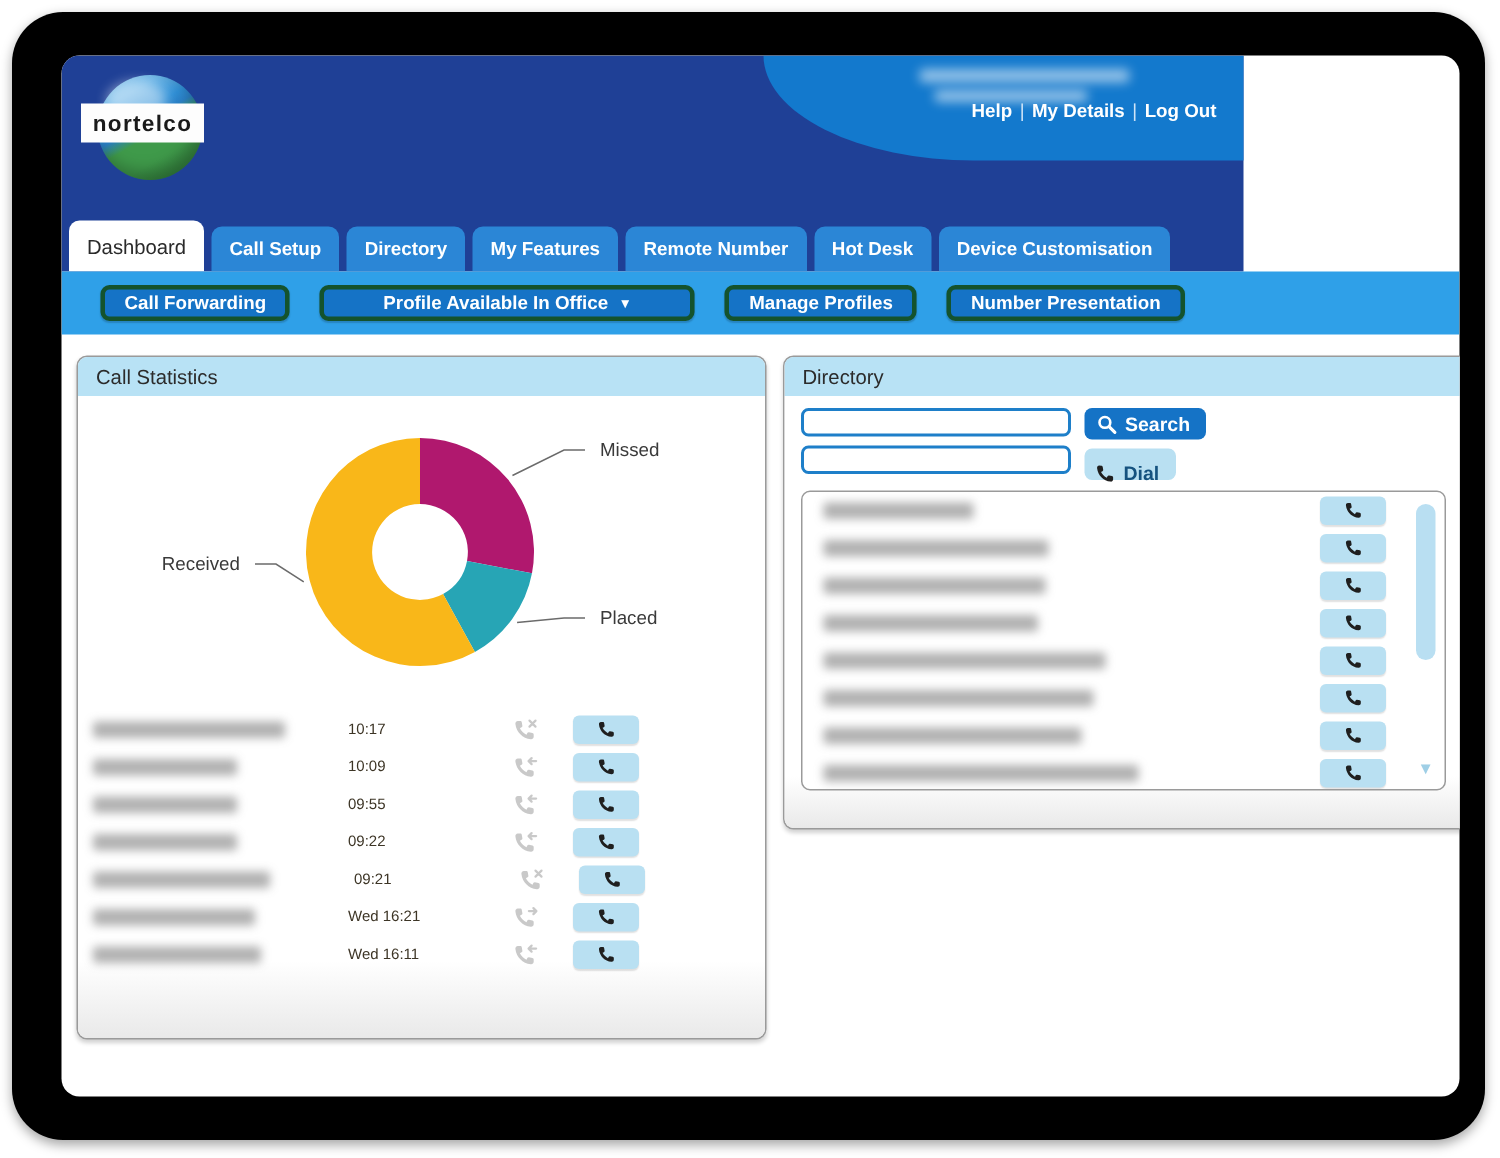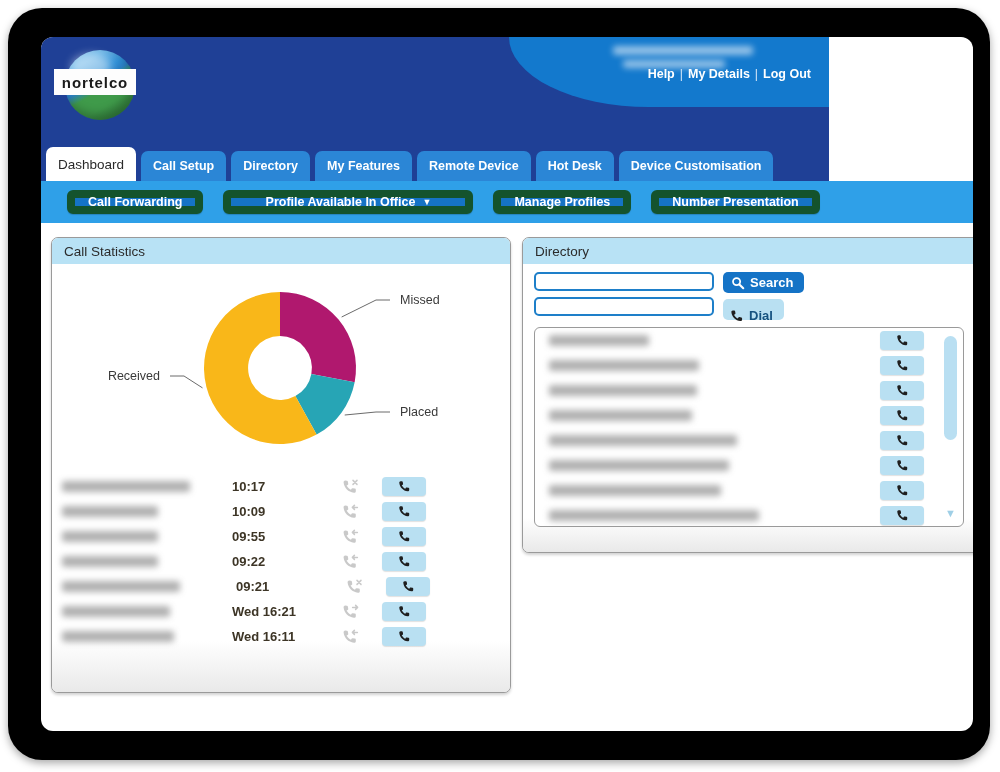--- a/index.html
+++ b/index.html
@@ -140,21 +140,21 @@
     left: 0; top: 144px;
     width: 932px; height: 42px;
     background: #2fa0e8;
     display: flex;
     align-items: center;
     padding-left: 26px;
   }
   .tb-btn {
     height: 24px;
     background: #1573c6;
-    border: 8px solid #14532d;
+    border: 3px solid #14532d;
     border-radius: 6px;
     color: #ffffff;
     font-size: 12.5px;
     font-weight: bold;
     display: flex; align-items: center; justify-content: center;
     padding: 0 13px;
     margin-right: 20px;
     cursor: pointer;
     box-shadow: 0 1px 1px rgba(0,0,0,0.18);
   }
@@ -217,23 +217,22 @@
   .call-name {
     width: 160px;
     margin-left: 10px;
     height: 11px;
     border-radius: 2px;
     background: rgba(70,70,70,0.42);
     filter: blur(3.2px);
   }
   .call-time {
     width: 110px;
-    font-size: 13px;
+    font-size: 10px;
     color: #3d3526;
-    font-weight: bold;
   }
   .call-type-icon {
     width: 40px;
     display: flex; align-items: center;
     opacity: 0.32;
   }
   .call-dial-btn {
     width: 44px; height: 19px;
     background: #b9e0f2;
     border-radius: 4px;
@@ -360,21 +359,21 @@
 
       <div id="header-links">
         <a href="#">Help</a><span class="sep">|</span><a href="#">My Details</a><span class="sep">|</span><a href="#">Log Out</a>
       </div>
 
       <div id="tab-bar">
         <div class="tab active">Dashboard</div>
         <div class="tab">Call Setup</div>
         <div class="tab">Directory</div>
         <div class="tab">My Features</div>
-        <div class="tab">Remote Device</div>
+        <div class="tab">Remote Number</div>
         <div class="tab">Hot Desk</div>
         <div class="tab">Device Customisation</div>
       </div>
     </div>
 
     <div id="toolbar">
       <div class="tb-btn">Call Forwarding</div>
       <div class="tb-btn" id="tb-profile">
         <span>Profile Available In Office</span>
         <span class="caret">▼</span>

